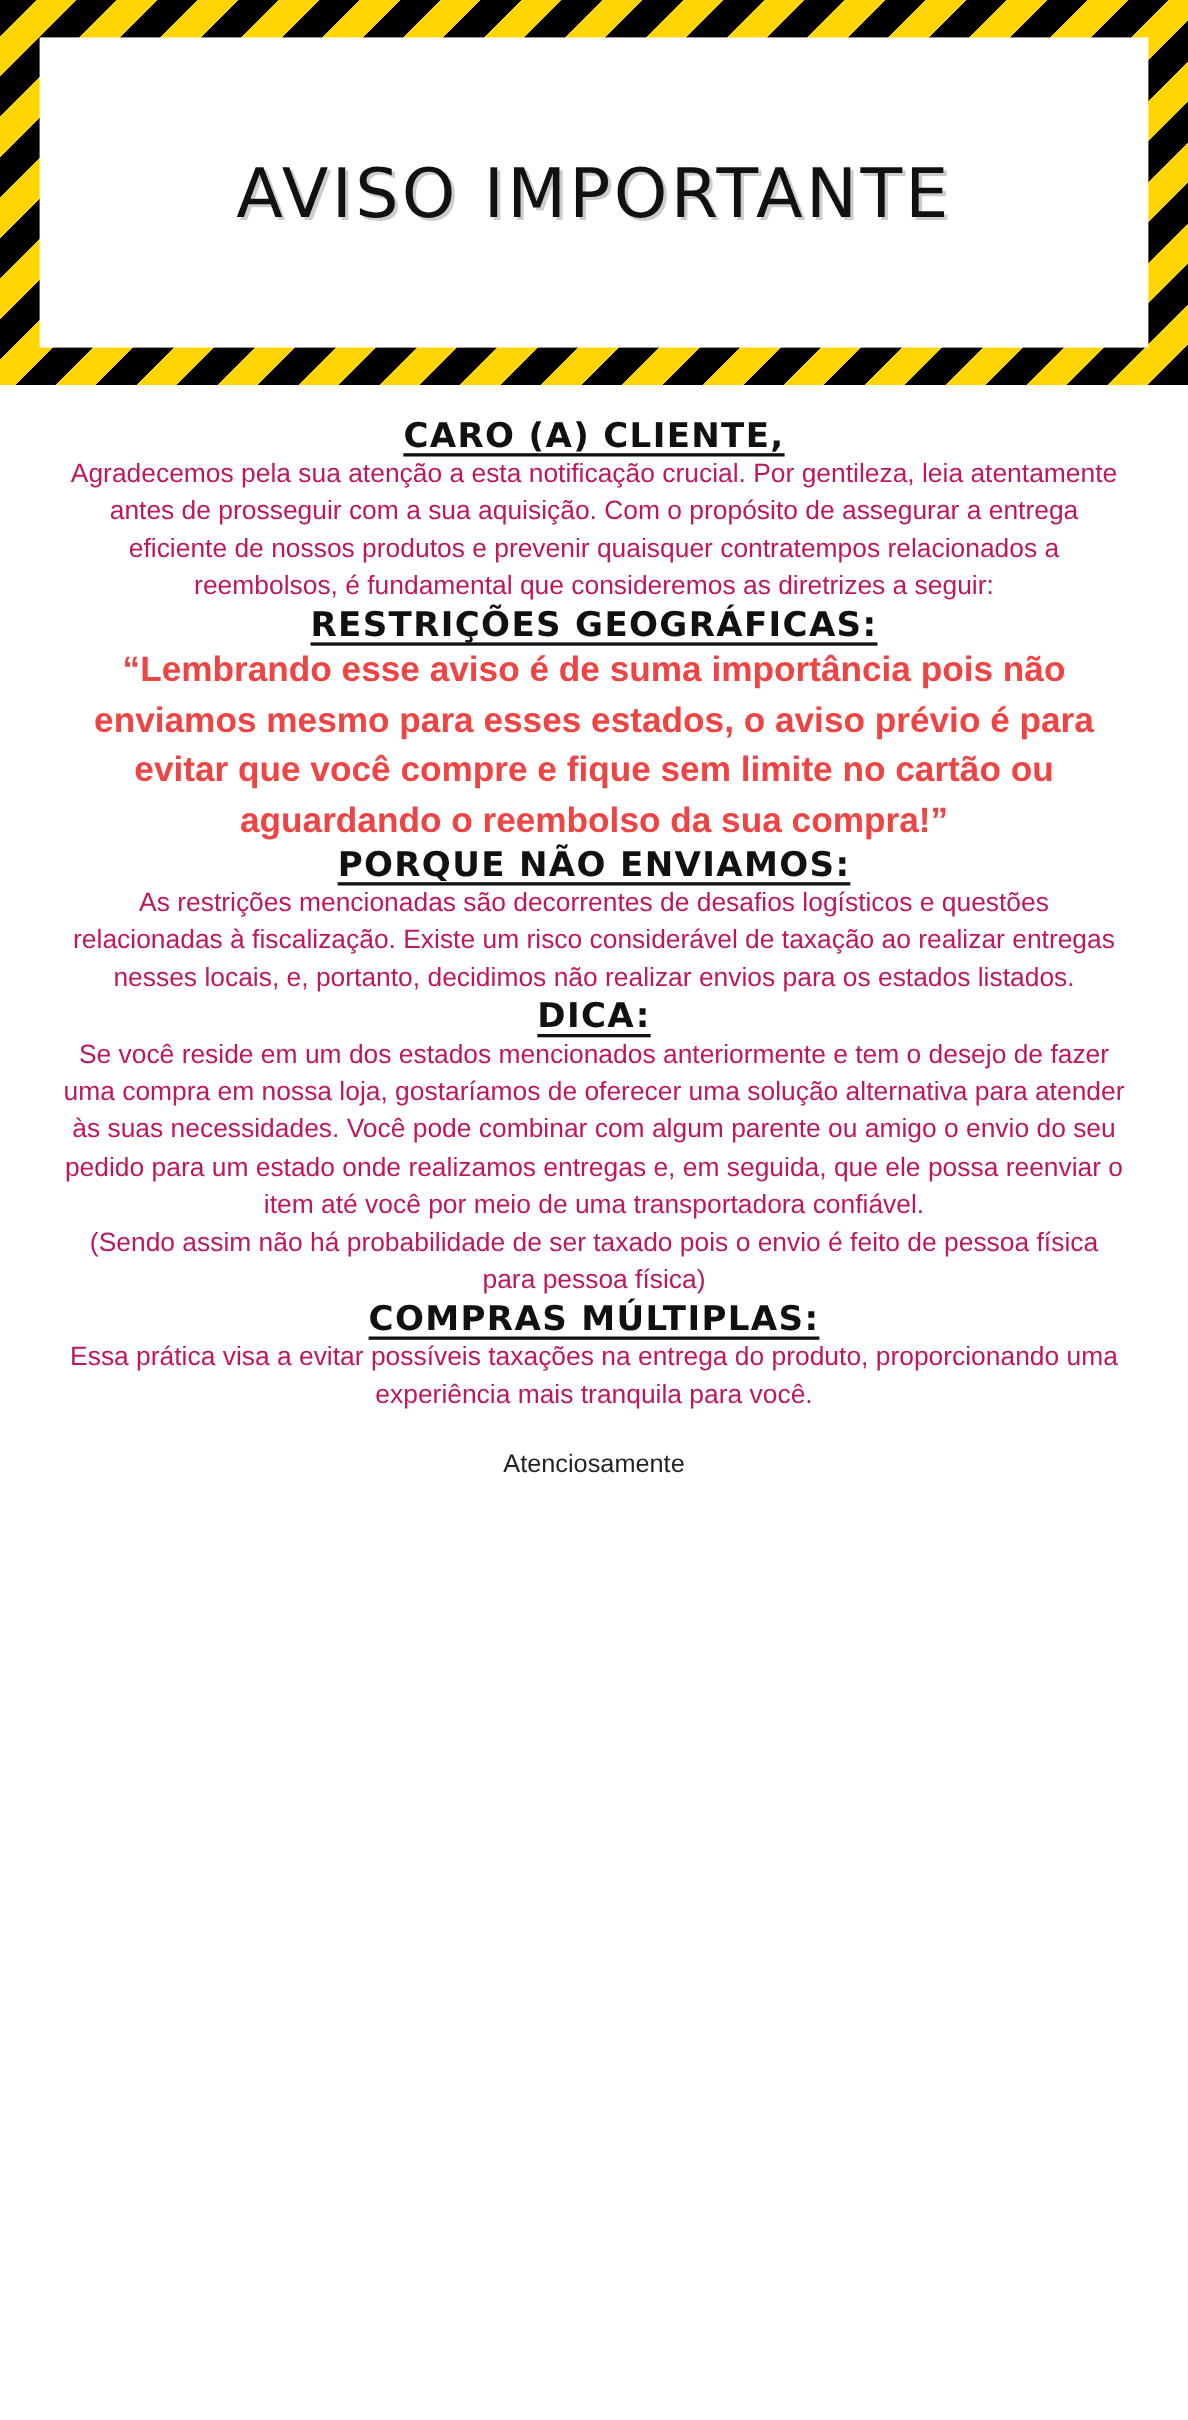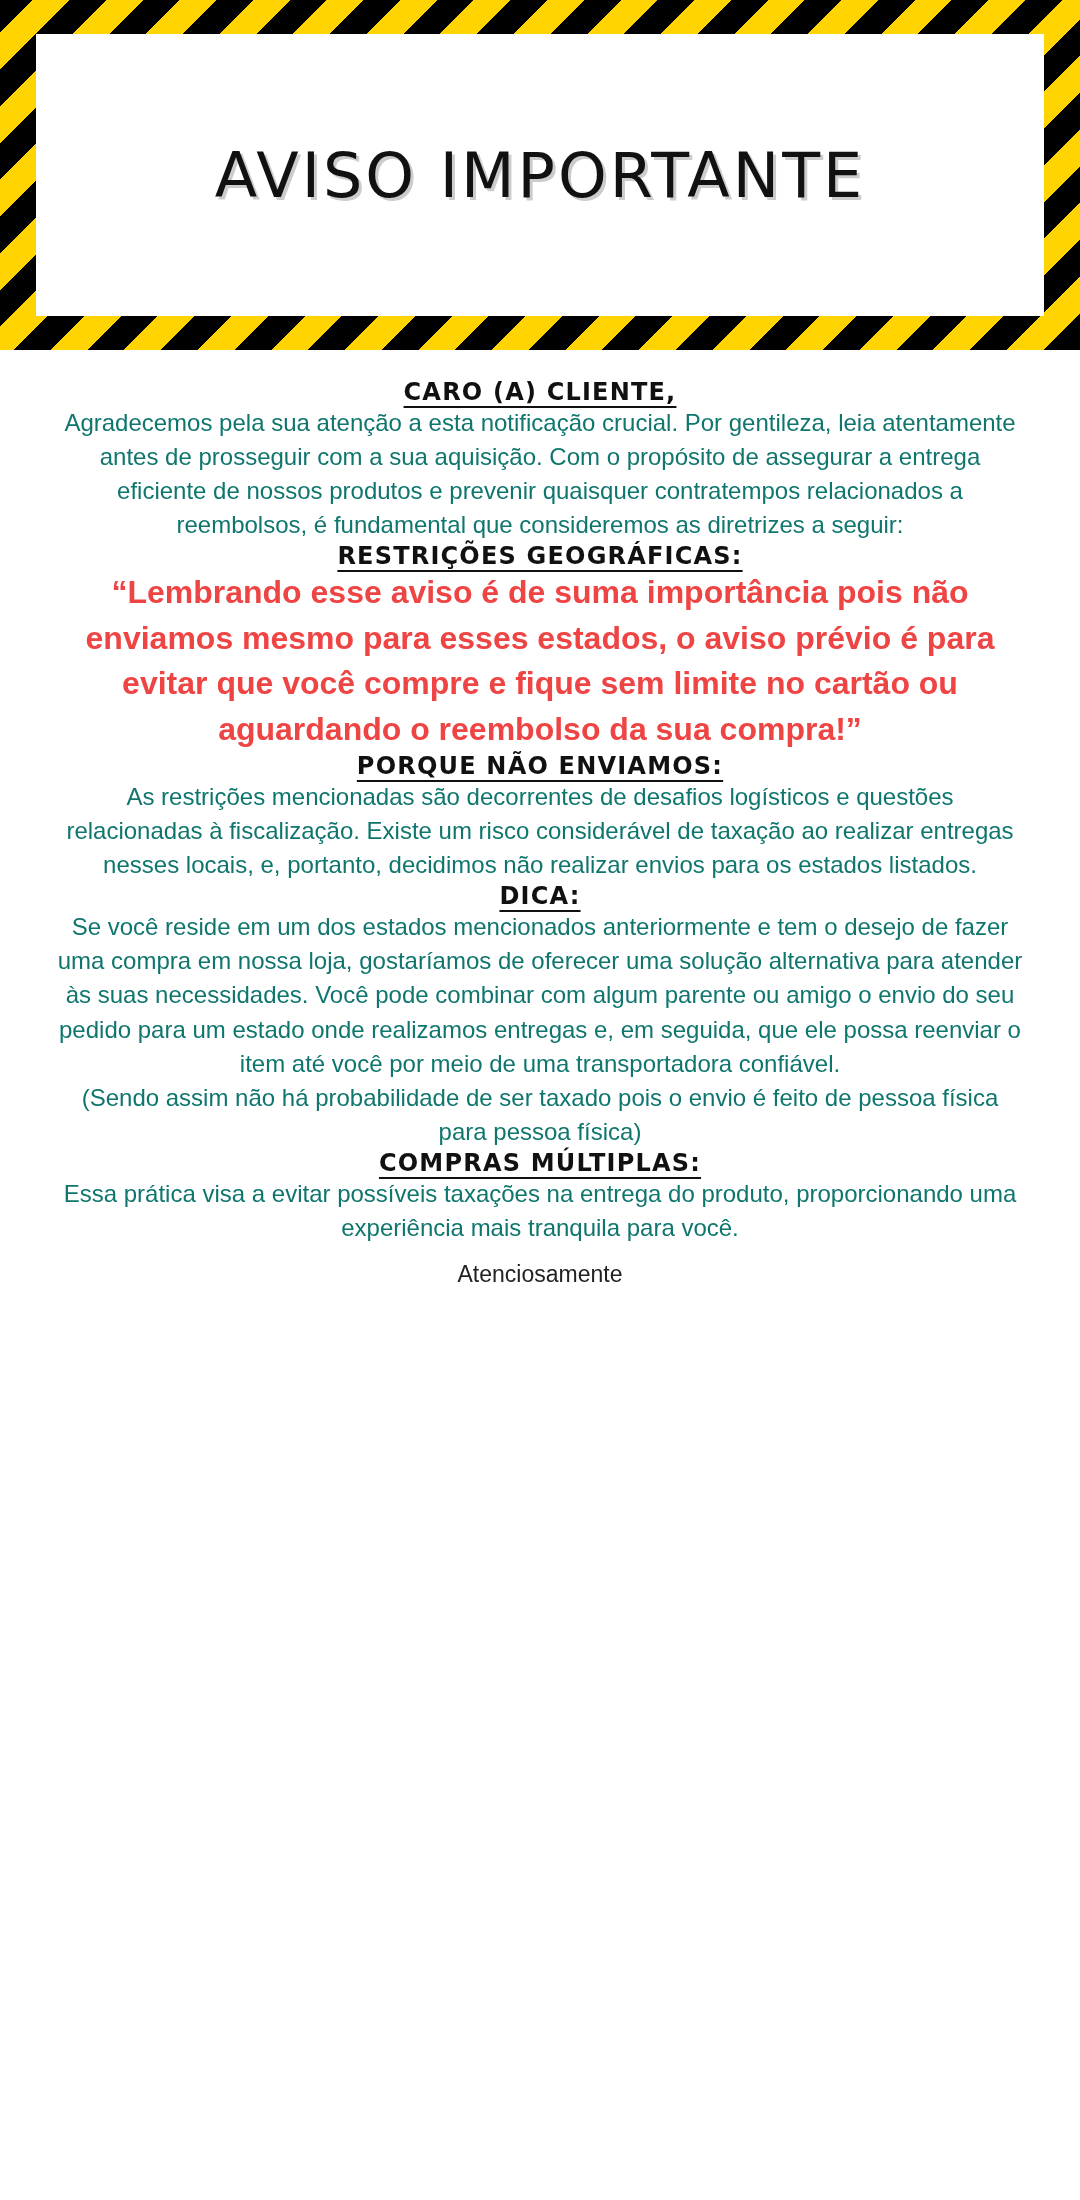--- a/index.html
+++ b/index.html
@@ -54,36 +54,36 @@
   }
 
   
   .content {
     padding: 28px 34px 40px 34px;
     text-align: center;
   }
 
   h2.section-title {
     font-family: "DejaVu Sans", sans-serif;
-    font-size: 24px;
+    font-size: 31px;
     font-weight: 700;
     letter-spacing: 1.2px;
     color: #111111;
     margin: 0;
     padding: 0;
     text-decoration: underline;
     text-underline-offset: 6px;
     text-align: center;
   }
   .h-greeting { margin-top: 14px; margin-bottom: 0; }
 
   p.para {
     font-size: 24px;
     line-height: 1.42;
-    color: #0f766e;
+    color: #be185d;
     margin: 0;
     padding: 0 22px;
     text-align: center;
   }
   .gap-lg { margin-top: 42px; }
   .gap-md { margin-top: 26px; }
   .gap-sm { margin-top: 14px; }
   .gap-xs { margin-top: 6px; }
 
   p.warn {
@@ -92,21 +92,21 @@
     font-size: 32px;
     line-height: 1.42;
     margin: 0;
     padding: 0 10px;
     text-align: center;
   }
   .sign {
     font-size: 23px;
     color: #222222;
     text-align: center;
-    margin-top: 16px;
+    margin-top: 32px;
   }
 </style>
 </head>
 <body>
 
 <div class="page">
 
   <div class="banner">
     <div class="banner-inner">
       <div class="banner-title">AVISO IMPORTANTE</div>

